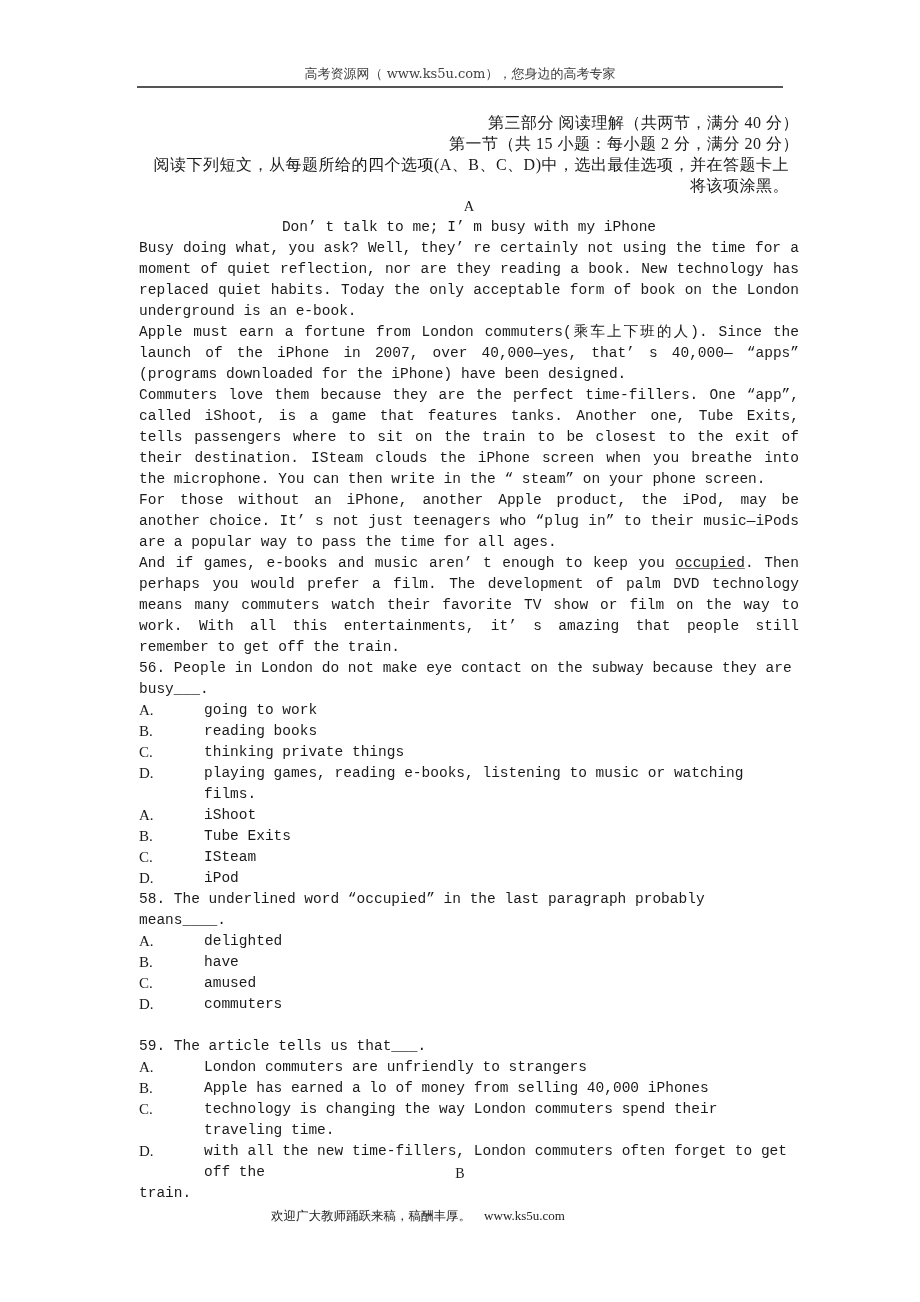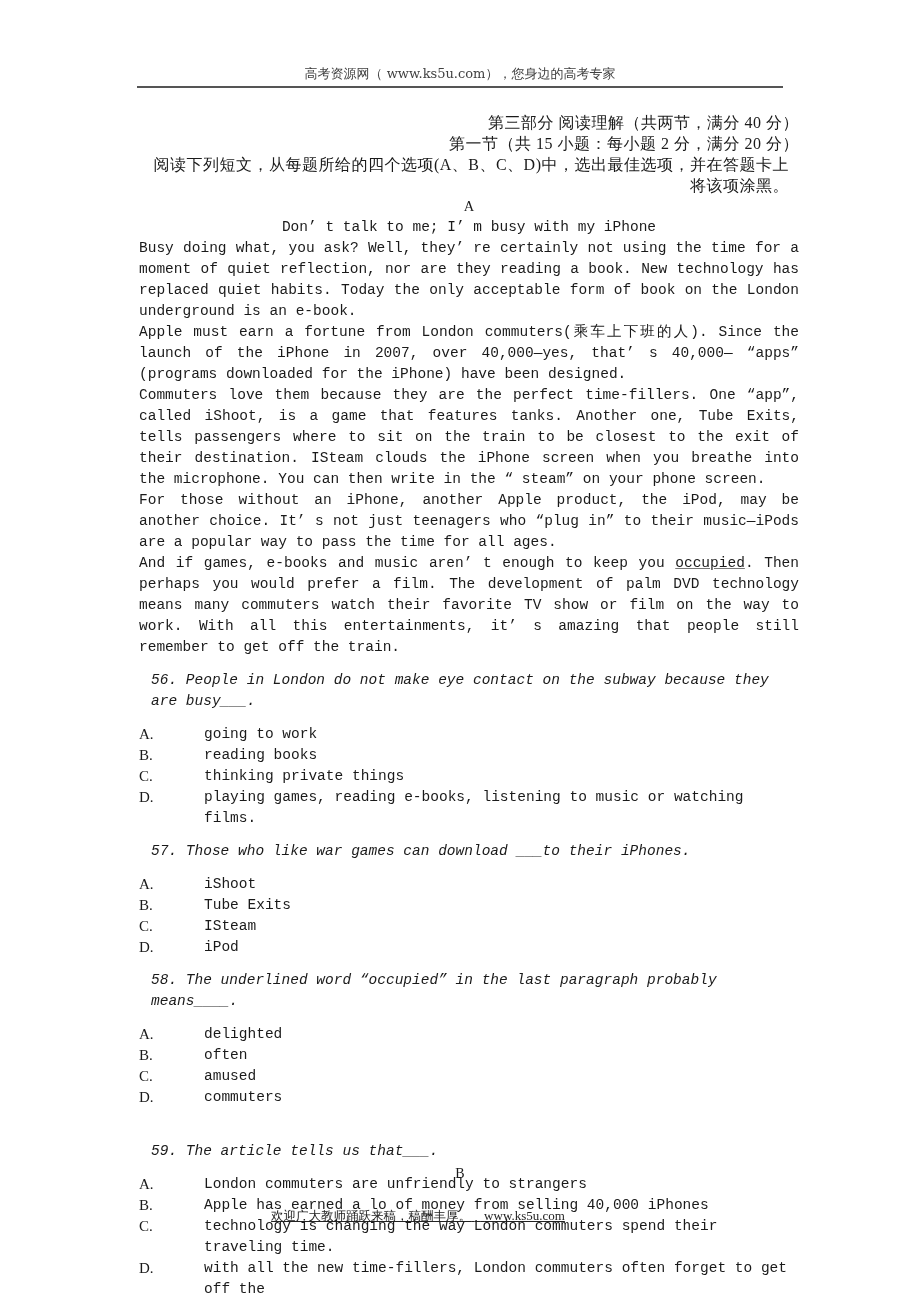--- a/index.html
+++ b/index.html
@@ -46,21 +46,21 @@
     .cn {
       font-family: Liberation Serif, serif;
       font-size: 16px;
       letter-spacing: 0.5px;
       text-align: right;
     }
     .center { text-align: center; }
     .justify { text-align: justify; text-align-last: left; }
     .para { margin: 0; }
     .u { text-decoration: underline; text-decoration-color: #777; }
-    .q-stem { margin: 12px; font-style: italic; }
+    .q-stem { margin: 0; }
     .option {
       display: flex;
       margin: 0;
     }
     .opt-letter {
       width: 65px;
       flex: none;
       font-family: "Liberation Serif", serif;
       font-size: 15px;
     }
@@ -77,21 +77,20 @@
     }
     .page-footer {
       position: absolute;
       left: 0;
       top: 1208px;
       width: 836px;
       text-align: center;
       font-family: "Liberation Serif", "DejaVu Serif", serif;
       font-size: 13px;
       color: #222;
-      text-decoration: underline;
     }
     .footer-cn { font-family: "DejaVu Serif", serif; font-size: 12.5px; }
   </style>
 </head>
 <body>
 
 <div class="page-header">高考资源网（ www.ks5u.com），您身边的高考专家</div>
 <div class="header-rule"></div>
 
 <div class="content">
@@ -122,21 +121,20 @@
         <span class="opt-letter">C.</span>
         <span class="opt-text">thinking private things</span>
       </div>
     <div class="option">
         <span class="opt-letter">D.</span>
         <span class="opt-text">playing games, reading e-books, listening to music or watching films.</span>
       </div>
   </div>
 
   <div>
-    <p class="q-stem">57. Those who like war games can download ___to their iPhones.</p>
     <div class="option">
         <span class="opt-letter">A.</span>
         <span class="opt-text">iShoot</span>
       </div>
     <div class="option">
         <span class="opt-letter">B.</span>
         <span class="opt-text">Tube Exits</span>
       </div>
     <div class="option">
         <span class="opt-letter">C.</span>
@@ -149,21 +147,21 @@
   </div>
 
   <div>
     <p class="q-stem">58. The underlined word “occupied” in the last paragraph probably means____.</p>
     <div class="option">
         <span class="opt-letter">A.</span>
         <span class="opt-text">delighted</span>
       </div>
     <div class="option">
         <span class="opt-letter">B.</span>
-        <span class="opt-text">often</span>
+        <span class="opt-text">have</span>
       </div>
     <div class="option">
         <span class="opt-letter">C.</span>
         <span class="opt-text">amused</span>
       </div>
     <div class="option">
         <span class="opt-letter">D.</span>
         <span class="opt-text">commuters</span>
       </div>
   </div>

